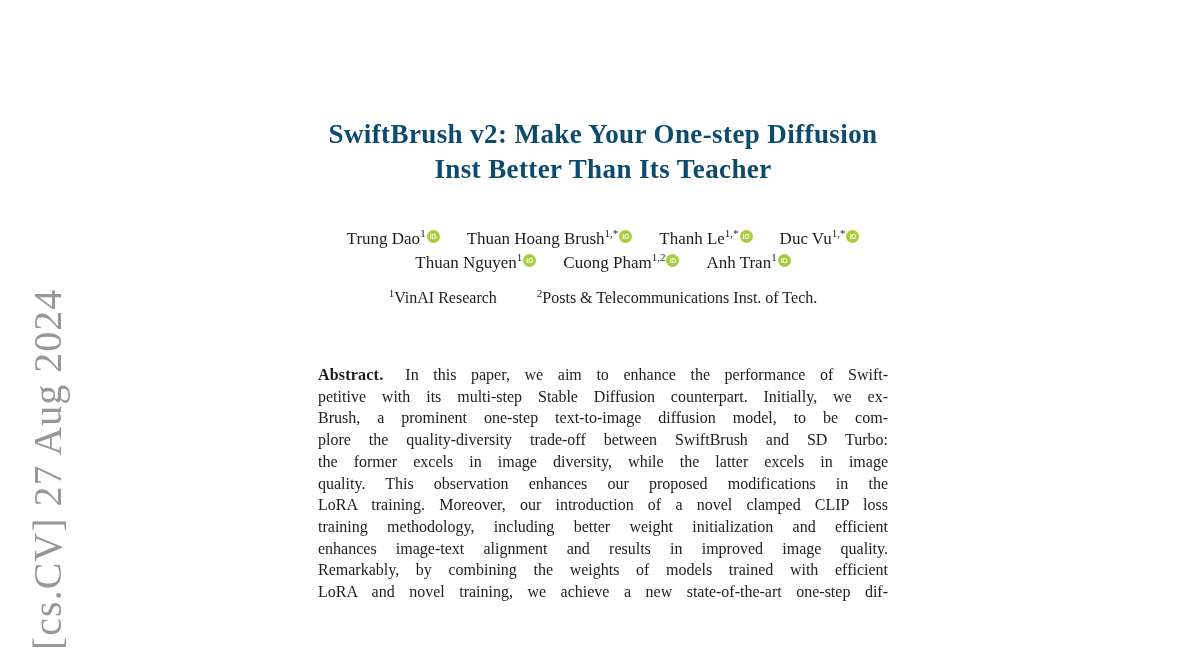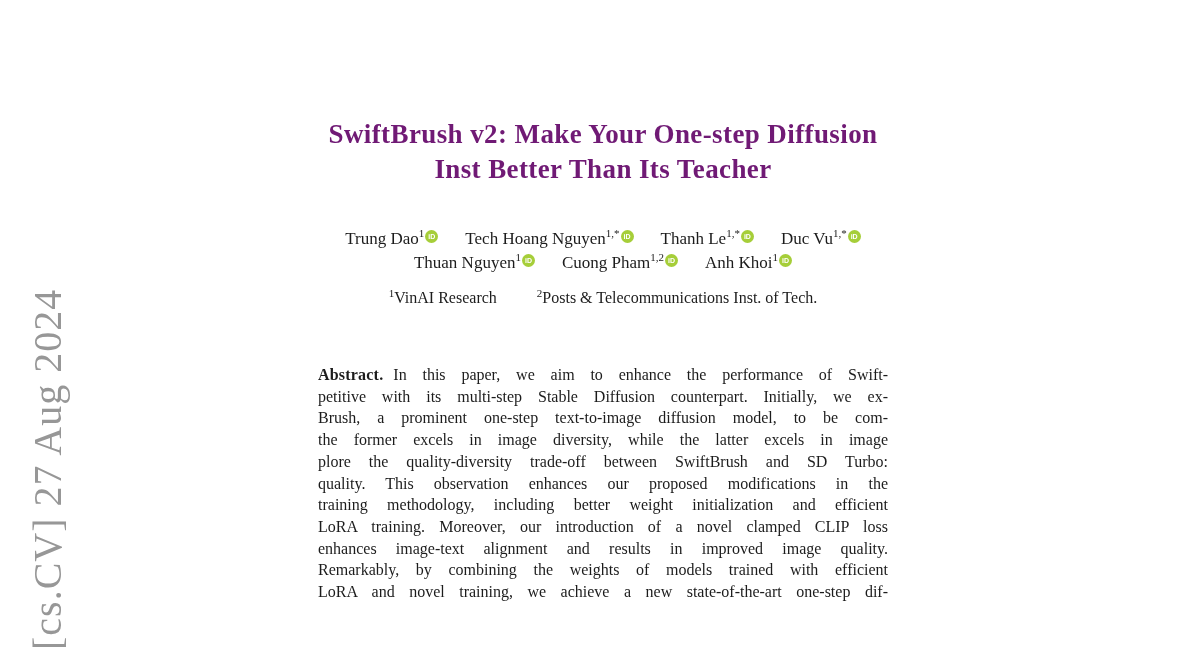--- a/index.html
+++ b/index.html
@@ -32,21 +32,21 @@
     width: 660px; height: 648px;
   }
 
   .title {
     margin-top: 117px;
     text-align: center;
     font-weight: bold;
     font-size: 27px;
     line-height: 35px;
     letter-spacing: 0.4px;
-    color: #701a75;
+    color: #0c4a6e;
   }
 
   .authors {
     margin-top: 40px;
     text-align: center;
     font-size: 17px;
   }
   .author-row {
     display: flex;
     justify-content: center;
@@ -92,65 +92,65 @@
     font-size: 16px;
     line-height: 21.7px;
   }
   .abs-line {
     text-align: justify;
     text-align-last: justify;
     white-space: normal;
   }
   .abs-head {
     font-weight: bold;
-    margin-right: 10px;
+    margin-right: 22px;
     letter-spacing: 0.2px;
   }
 </style>
 </head>
 <body>
 
 <div class="page">
 
   <div class="watermark">[cs.CV] 27 Aug 2024</div>
 
   <div class="content">
 
     <div class="title">
       <div>SwiftBrush v2: Make Your One-step Diffusion</div>
       <div>Inst Better Than Its Teacher</div>
     </div>
 
     <div class="authors">
       <div class="author-row">
         <span class="author"><span>Trung Dao</span><sup>1</sup><span class="orcid">iD</span></span>
-        <span class="author"><span>Tech Hoang Nguyen</span><sup>1,*</sup><span class="orcid">iD</span></span>
+        <span class="author"><span>Thuan Hoang Brush</span><sup>1,*</sup><span class="orcid">iD</span></span>
         <span class="author"><span>Thanh Le</span><sup>1,*</sup><span class="orcid">iD</span></span>
         <span class="author"><span>Duc Vu</span><sup>1,*</sup><span class="orcid">iD</span></span>
       </div>
       <div class="author-row">
         <span class="author"><span>Thuan Nguyen</span><sup>1</sup><span class="orcid">iD</span></span>
         <span class="author"><span>Cuong Pham</span><sup>1,2</sup><span class="orcid">iD</span></span>
-        <span class="author"><span>Anh Khoi</span><sup>1</sup><span class="orcid">iD</span></span>
+        <span class="author"><span>Anh Tran</span><sup>1</sup><span class="orcid">iD</span></span>
       </div>
     </div>
 
     <div class="affiliations">
       <span class="affil"><sup>1</sup><span>VinAI Research</span></span>
       <span class="affil"><sup>2</sup><span>Posts &amp; Telecommunications Inst. of Tech.</span></span>
     </div>
 
     <div class="abstract">
       <div class="abs-line"><span class="abs-head">Abstract.</span><span>In this paper, we aim to enhance the performance of Swift-</span></div>
       <div class="abs-line">petitive with its multi-step Stable Diffusion counterpart. Initially, we ex-</div>
       <div class="abs-line">Brush, a prominent one-step text-to-image diffusion model, to be com-</div>
+      <div class="abs-line">plore the quality-diversity trade-off between SwiftBrush and SD Turbo:</div>
       <div class="abs-line">the former excels in image diversity, while the latter excels in image</div>
-      <div class="abs-line">plore the quality-diversity trade-off between SwiftBrush and SD Turbo:</div>
       <div class="abs-line">quality. This observation enhances our proposed modifications in the</div>
+      <div class="abs-line">LoRA training. Moreover, our introduction of a novel clamped CLIP loss</div>
       <div class="abs-line">training methodology, including better weight initialization and efficient</div>
-      <div class="abs-line">LoRA training. Moreover, our introduction of a novel clamped CLIP loss</div>
       <div class="abs-line">enhances image-text alignment and results in improved image quality.</div>
       <div class="abs-line">Remarkably, by combining the weights of models trained with efficient</div>
       <div class="abs-line">LoRA and novel training, we achieve a new state-of-the-art one-step dif-</div>
     </div>
 
   </div>
 </div>
 
 </body></html>

